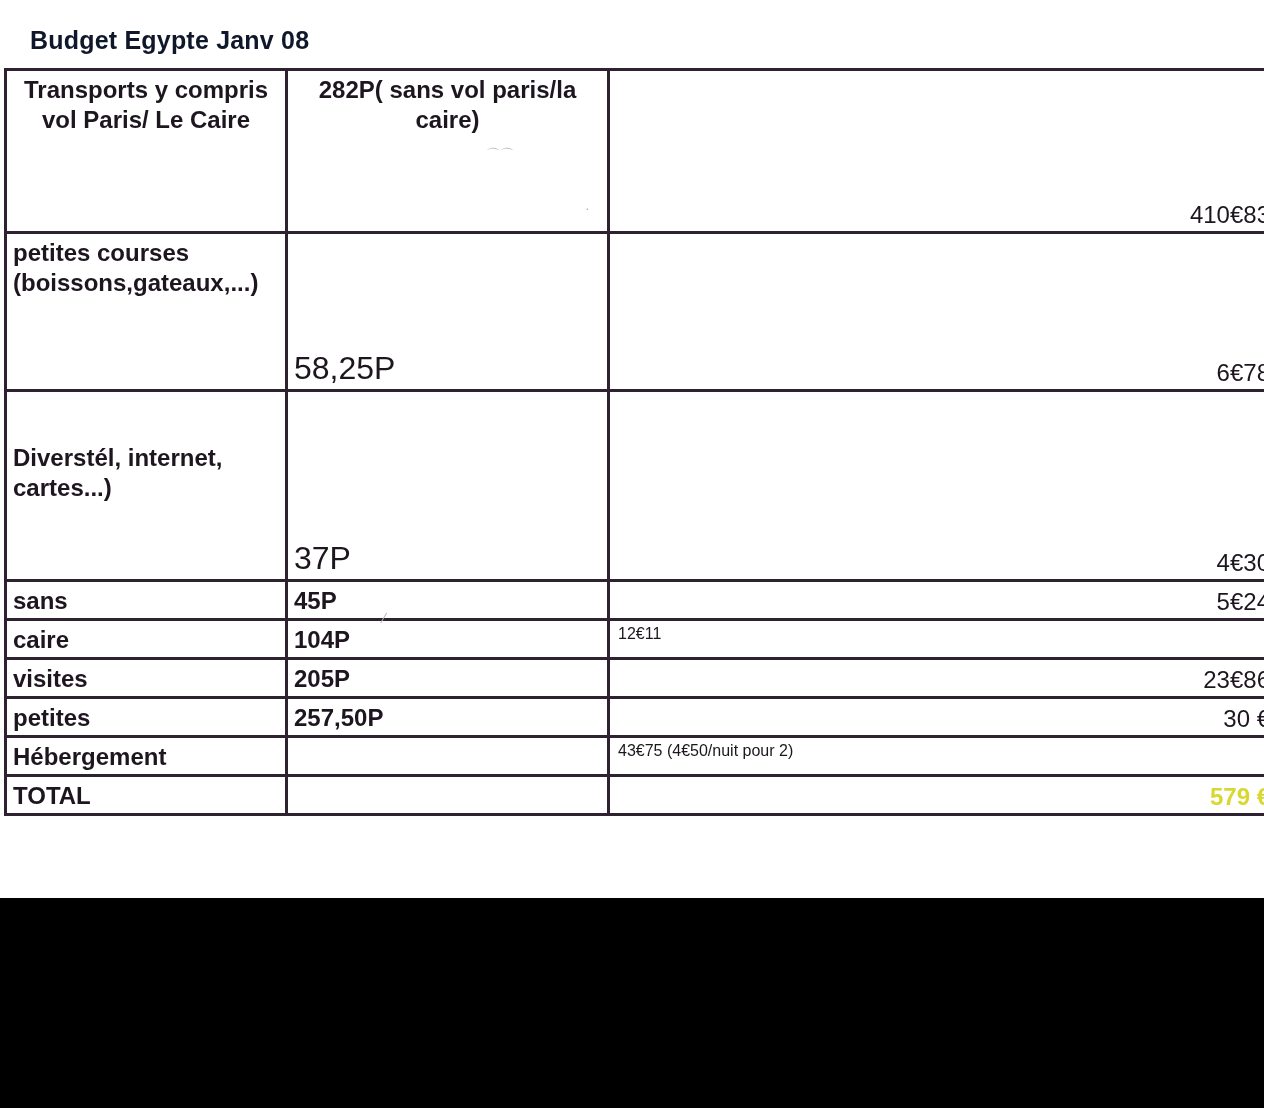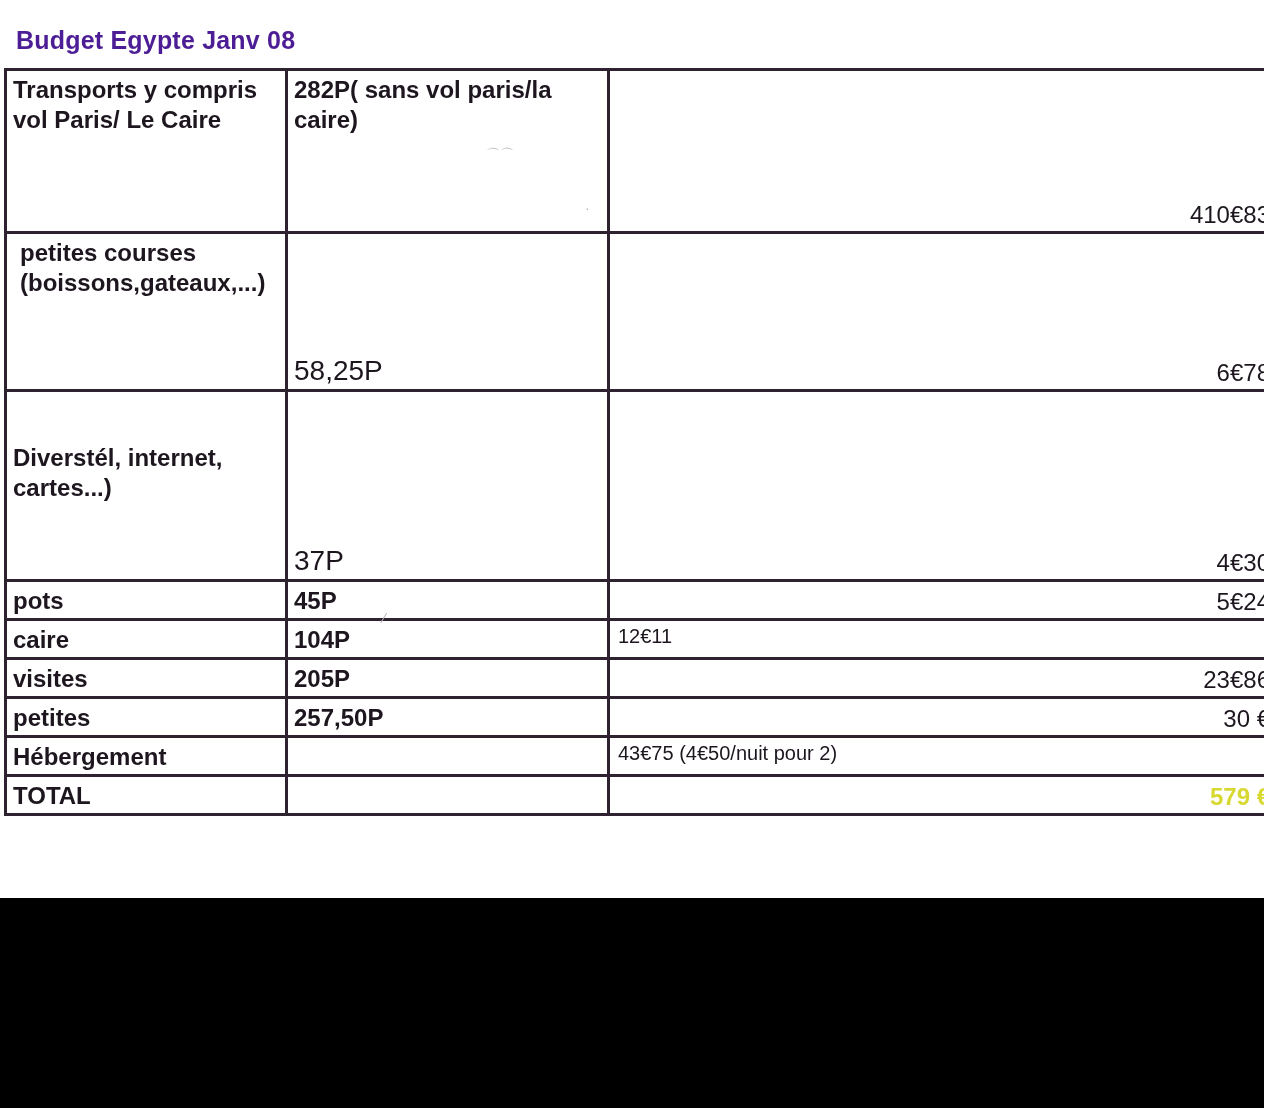--- a/index.html
+++ b/index.html
@@ -19,25 +19,25 @@
   #scan {
     position: absolute;
     left: 0;
     top: 0;
     width: 1264px;
     height: 898px;
     background: #ffffff;
   }
   #doc-title {
     position: absolute;
-    left: 16px;
+    left: 30px;
     top: 26px;
     font-size: 25px;
     font-weight: bold;
-    color: #4c1d95;
+    color: #0f172a;
     letter-spacing: 0.2px;
     white-space: nowrap;
   }
   
   #budget-table {
     position: absolute;
     left: 4px;
     top: 68px;
     width: 1270px;
     border-collapse: collapse;
@@ -57,53 +57,53 @@
   }
   .cell-inner {
     padding: 4px 6px 2px 6px;
     line-height: 1.25;
     min-height: 34px;
     box-sizing: border-box;
   }
   .label-cell .cell-inner {
     font-weight: bold;
   }
-  .tall .cell-inner { min-height: 160px; }
-  .tall2 .cell-inner { min-height: 155px; margin-left: 7px; }
+  .tall .cell-inner { min-height: 160px; text-align: center; }
+  .tall2 .cell-inner { min-height: 155px; }
   .tall3 .cell-inner { min-height: 140px; margin-top: 47px; }
 
   
   .val-cell {
     position: relative;
   }
   .val-right {
     position: absolute;
     right: 4px;
     bottom: 2px;
     font-size: 24px;
     white-space: nowrap;
   }
   .note-top-left {
     position: absolute;
     left: 8px;
     top: 4px;
-    font-size: 20px;
+    font-size: 16px;
     white-space: nowrap;
   }
   .pounds .cell-inner {
     font-weight: bold;
   }
   .pounds-bottom {
     position: relative;
   }
   .pounds-bottom .pb {
     position: absolute;
     left: 6px;
     bottom: 2px;
-    font-size: 28px;
+    font-size: 32px;
     white-space: nowrap;
   }
   .total-val {
     color: #d8d832;
     font-weight: bold;
     font-size: 24px;
   }
   
   .smudge {
     position: absolute;
@@ -166,21 +166,21 @@
             <div class="cell-inner">&nbsp;</div>
           </td>
           <td class="val-cell tall3">
             <div class="val-right">4€30</div>
             <div class="cell-inner">&nbsp;</div>
           </td>
         </tr>
 
         <tr>
           <td class="label-cell">
-            <div class="cell-inner">pots</div>
+            <div class="cell-inner">sans</div>
           </td>
           <td class="pounds">
             <div class="cell-inner">45P</div>
           </td>
           <td class="val-cell">
             <div class="val-right">5€24</div>
             <div class="cell-inner">&nbsp;</div>
           </td>
         </tr>
 

